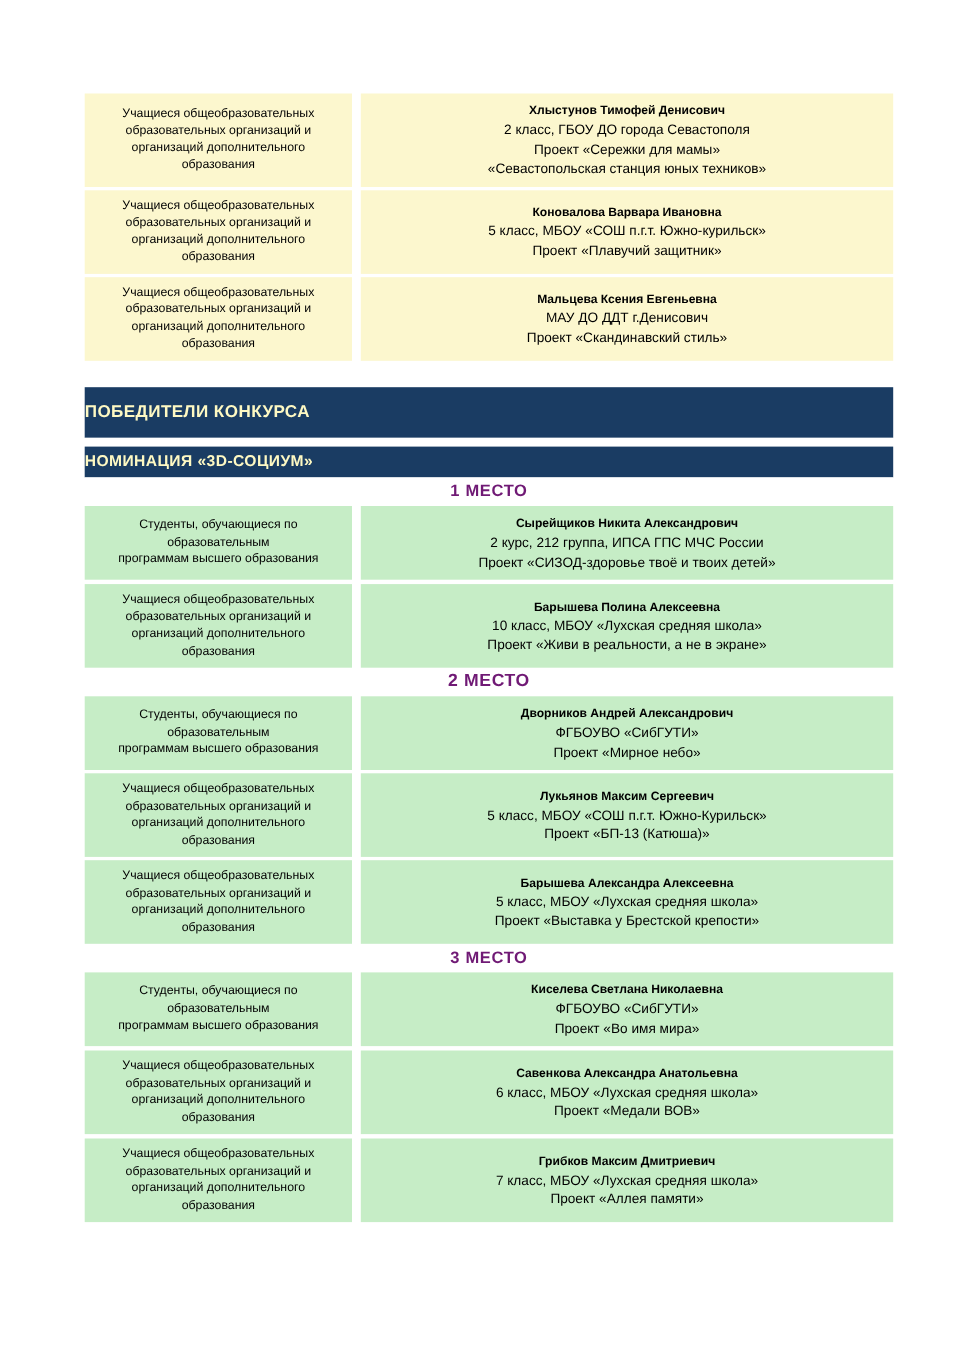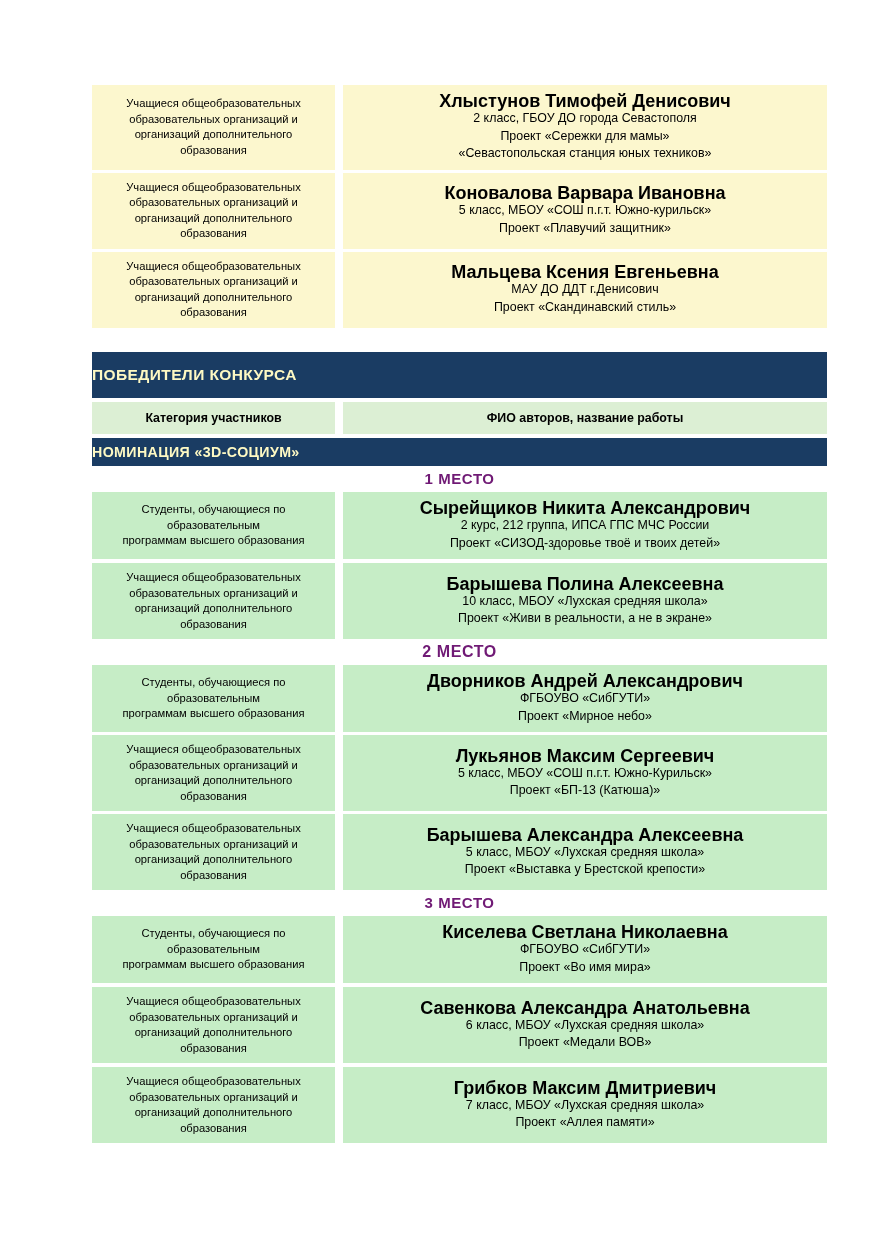--- a/index.html
+++ b/index.html
@@ -20,21 +20,21 @@
     position: absolute;
     left: 0; top: 0;
     width: 877px;
     height: 1240px;
     background: #ffffff;
   }
 
   
   .tbl {
     position: absolute;
-    left: 92px;
+    left: 77px;
     width: 620px;
     border-collapse: separate;
     border-spacing: 0;
   }
 
   .tbl-top { top: 85px; }
   .tbl-bottom { top: 352px; }
 
   .row {
     display: flex;
@@ -77,21 +77,21 @@
     display: flex;
     flex-direction: column;
     justify-content: center;
   }
 
   .bg-yellow { background: #FCF7CE; }
   .bg-green  { background: #C6EDC6; }
 
   .nm-title {
     font-weight: bold;
-    font-size: 18px;
+    font-size: 11px;
     line-height: 18px;
   }
   .nm-line {
     font-weight: normal;
     font-size: 12.4px;
     line-height: 17.5px;
   }
 
   
   .banner {
@@ -207,25 +207,20 @@
     </div>
 
   </div>
 
   <div class="tbl tbl-bottom">
 
     <div class="banner banner-main">ПОБЕДИТЕЛИ КОНКУРСА</div>
 
     <div class="gap-4"></div>
 
-    <div class="row">
-      <div class="hdr-cat">Категория участников</div>
-      <div class="col-gap"></div>
-      <div class="hdr-name">ФИО авторов, название работы</div>
-    </div>
 
     <div class="gap-4"></div>
 
     <div class="banner banner-nom">НОМИНАЦИЯ «3D-СОЦИУМ»</div>
 
     <div class="place place-1">1  МЕСТО</div>
 
     <div class="row">
       <div class="cell-cat bg-green">
         <div>Студенты, обучающиеся по</div>

